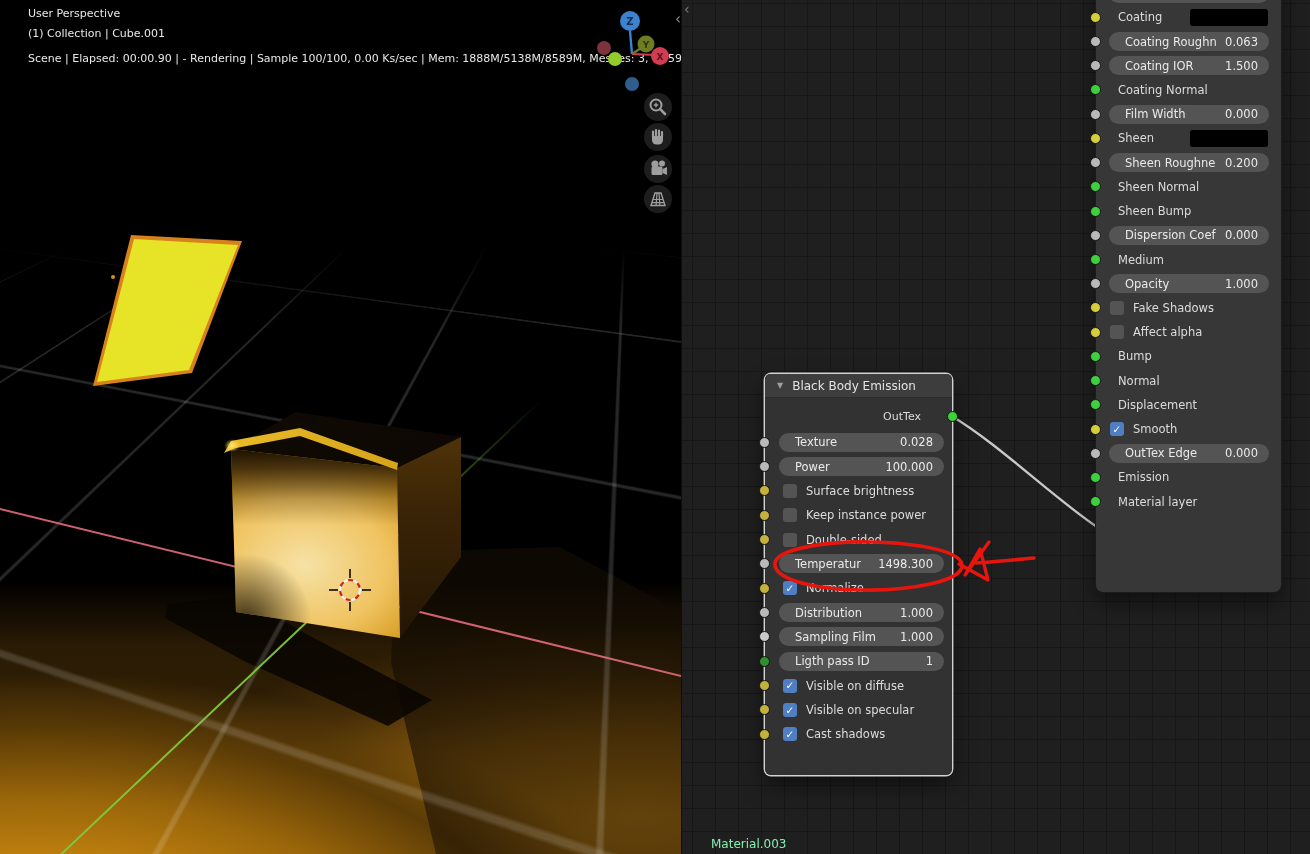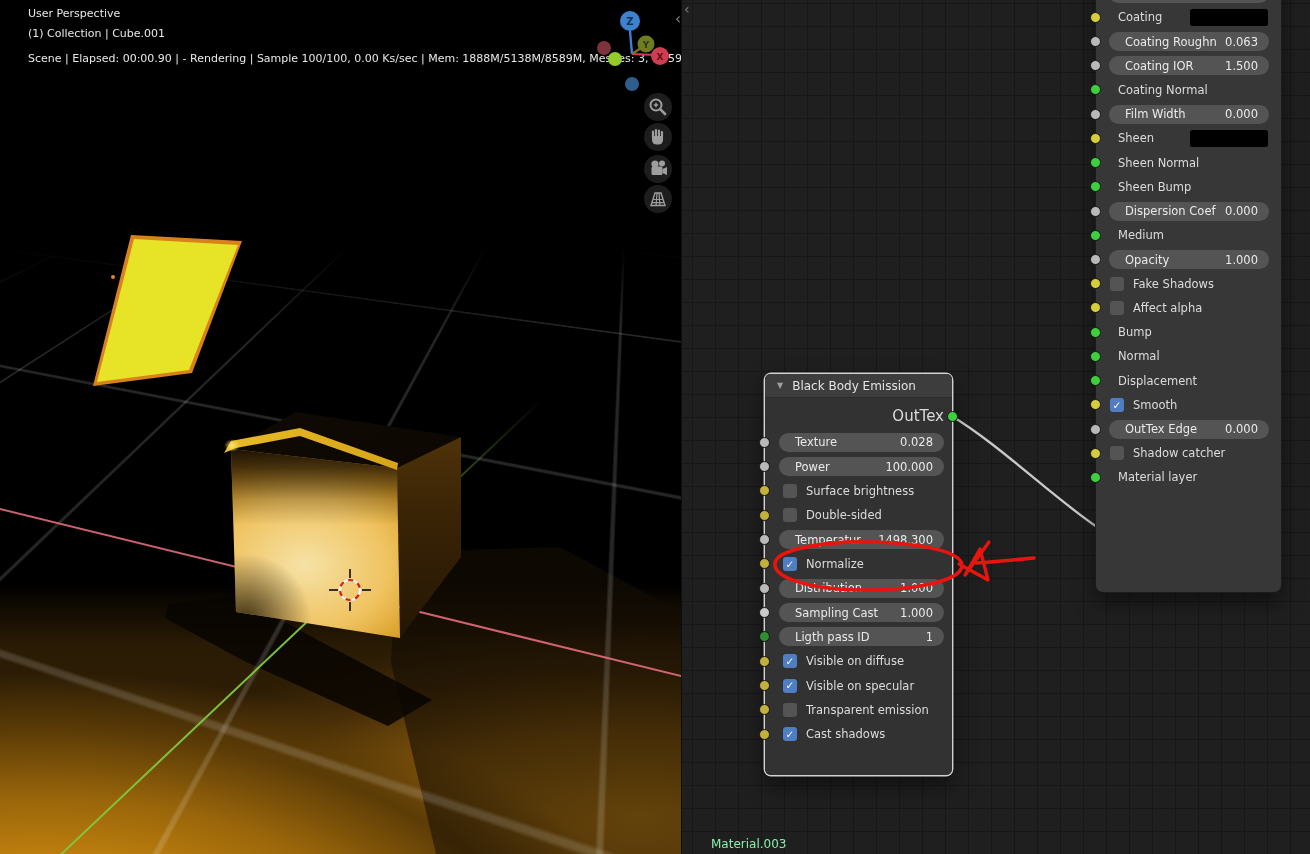--- a/index.html
+++ b/index.html
@@ -81,21 +81,21 @@
     display:flex;align-items:center;justify-content:space-between;padding:0 11px 0 16px;box-sizing:border-box;}
   #mat-node .widget{margin:0 12px 0 13px;}
   .wl,.wv{color:#eaeaea;font-size:11.5px;white-space:nowrap;}
   .cbox{width:14px;height:14px;border-radius:3px;background:#545454;margin-left:18px;flex:none;
     display:flex;align-items:center;justify-content:center;color:#fff;font-size:10.5px;font-weight:bold;line-height:1;}
   #mat-node .cbox{margin-left:14px;}
   .cbox.on{background:#4f7fc2;}
   .clabel{color:#dcdcdc;font-size:11.5px;margin-left:9px;white-space:nowrap;}
   .plabel{color:#dcdcdc;font-size:11.5px;margin-left:22px;white-space:nowrap;}
   .swatch{position:absolute;right:13px;width:78px;height:17px;background:#000;border-radius:2.5px;top:50%;margin-top:-8.5px;}
-  .outlabel{color:#dcdcdc;font-size:15px;margin-right:8px;}
+  .outlabel{color:#dcdcdc;font-size:11px;margin-right:31px;}
   .breadcrumb{position:absolute;left:711px;top:837px;color:#86efac;font-size:12px;z-index:7;}
 </style>
 </head>
 <body>
 
 <div id="viewport">
   <div class="layer vp-light"></div>
   <div class="layer sh-a"></div>
   <div class="layer sh-b"></div>
   <div class="vp-grid"></div>
@@ -211,20 +211,27 @@
           <span class="wl">Film Width</span>
           <span class="wv">0.000</span>
         </div>
       </div>
       <div class="nrow">
         <span class="sock" style="background: rgb(213, 205, 58);"></span>
         <span class="plabel">Sheen</span>
         <span class="swatch"></span>
       </div>
       <div class="nrow">
+        <span class="sock" style="background: rgb(185, 185, 185);"></span>
+        <div class="widget">
+          <span class="wl">Sheen Roughne</span>
+          <span class="wv">0.200</span>
+        </div>
+      </div>
+      <div class="nrow">
         <span class="sock" style="background: rgb(62, 207, 62);"></span>
         <span class="plabel">Sheen Normal</span>
       </div>
       <div class="nrow">
         <span class="sock" style="background: rgb(62, 207, 62);"></span>
         <span class="plabel">Sheen Bump</span>
       </div>
       <div class="nrow">
         <span class="sock" style="background: rgb(185, 185, 185);"></span>
         <div class="widget">
@@ -271,23 +278,22 @@
         <span class="clabel">Smooth</span>
       </div>
       <div class="nrow">
         <span class="sock" style="background: rgb(185, 185, 185);"></span>
         <div class="widget">
           <span class="wl">OutTex Edge</span>
           <span class="wv">0.000</span>
         </div>
       </div>
       <div class="nrow">
-        <span class="sock" style="background: rgb(213, 205, 58);"></span>
-        <span class="cbox"></span>
-        <span class="clabel">Shadow catcher</span>
+        <span class="sock" style="background: rgb(62, 207, 62);"></span>
+        <span class="plabel">Emission</span>
       </div>
       <div class="nrow">
         <span class="sock" style="background: rgb(62, 207, 62);"></span>
         <span class="plabel">Material layer</span>
       </div>
     </div>
 </div>
 
 <div class="node" id="bbe-node">
   <div id="bbe-header">
@@ -314,20 +320,25 @@
         </div>
       </div>
       <div class="nrow">
         <span class="sock" style="background: rgb(194, 177, 58);"></span>
         <span class="cbox"></span>
         <span class="clabel">Surface brightness</span>
       </div>
       <div class="nrow">
         <span class="sock" style="background: rgb(194, 177, 58);"></span>
         <span class="cbox"></span>
+        <span class="clabel">Keep instance power</span>
+      </div>
+      <div class="nrow">
+        <span class="sock" style="background: rgb(194, 177, 58);"></span>
+        <span class="cbox"></span>
         <span class="clabel">Double-sided</span>
       </div>
       <div class="nrow">
         <span class="sock" style="background: rgb(185, 185, 185);"></span>
         <div class="widget">
           <span class="wl">Temperatur</span>
           <span class="wv">1498.300</span>
         </div>
       </div>
       <div class="nrow">
@@ -338,45 +349,40 @@
       <div class="nrow">
         <span class="sock" style="background: rgb(185, 185, 185);"></span>
         <div class="widget">
           <span class="wl">Distribution</span>
           <span class="wv">1.000</span>
         </div>
       </div>
       <div class="nrow">
         <span class="sock" style="background: rgb(202, 202, 202);"></span>
         <div class="widget">
-          <span class="wl">Sampling Cast</span>
+          <span class="wl">Sampling Film</span>
           <span class="wv">1.000</span>
         </div>
       </div>
       <div class="nrow">
         <span class="sock" style="background: rgb(47, 143, 47);"></span>
         <div class="widget">
           <span class="wl">Ligth pass ID</span>
           <span class="wv">1</span>
         </div>
       </div>
       <div class="nrow">
         <span class="sock" style="background: rgb(194, 177, 58);"></span>
         <span class="cbox on">✓</span>
         <span class="clabel">Visible on diffuse</span>
       </div>
       <div class="nrow">
         <span class="sock" style="background: rgb(194, 177, 58);"></span>
         <span class="cbox on">✓</span>
         <span class="clabel">Visible on specular</span>
-      </div>
-      <div class="nrow">
-        <span class="sock" style="background: rgb(194, 177, 58);"></span>
-        <span class="cbox"></span>
-        <span class="clabel">Transparent emission</span>
       </div>
       <div class="nrow">
         <span class="sock" style="background: rgb(194, 177, 58);"></span>
         <span class="cbox on">✓</span>
         <span class="clabel">Cast shadows</span>
       </div>
     </div>
 </div>
 
 <div class="breadcrumb">Material.003</div>

